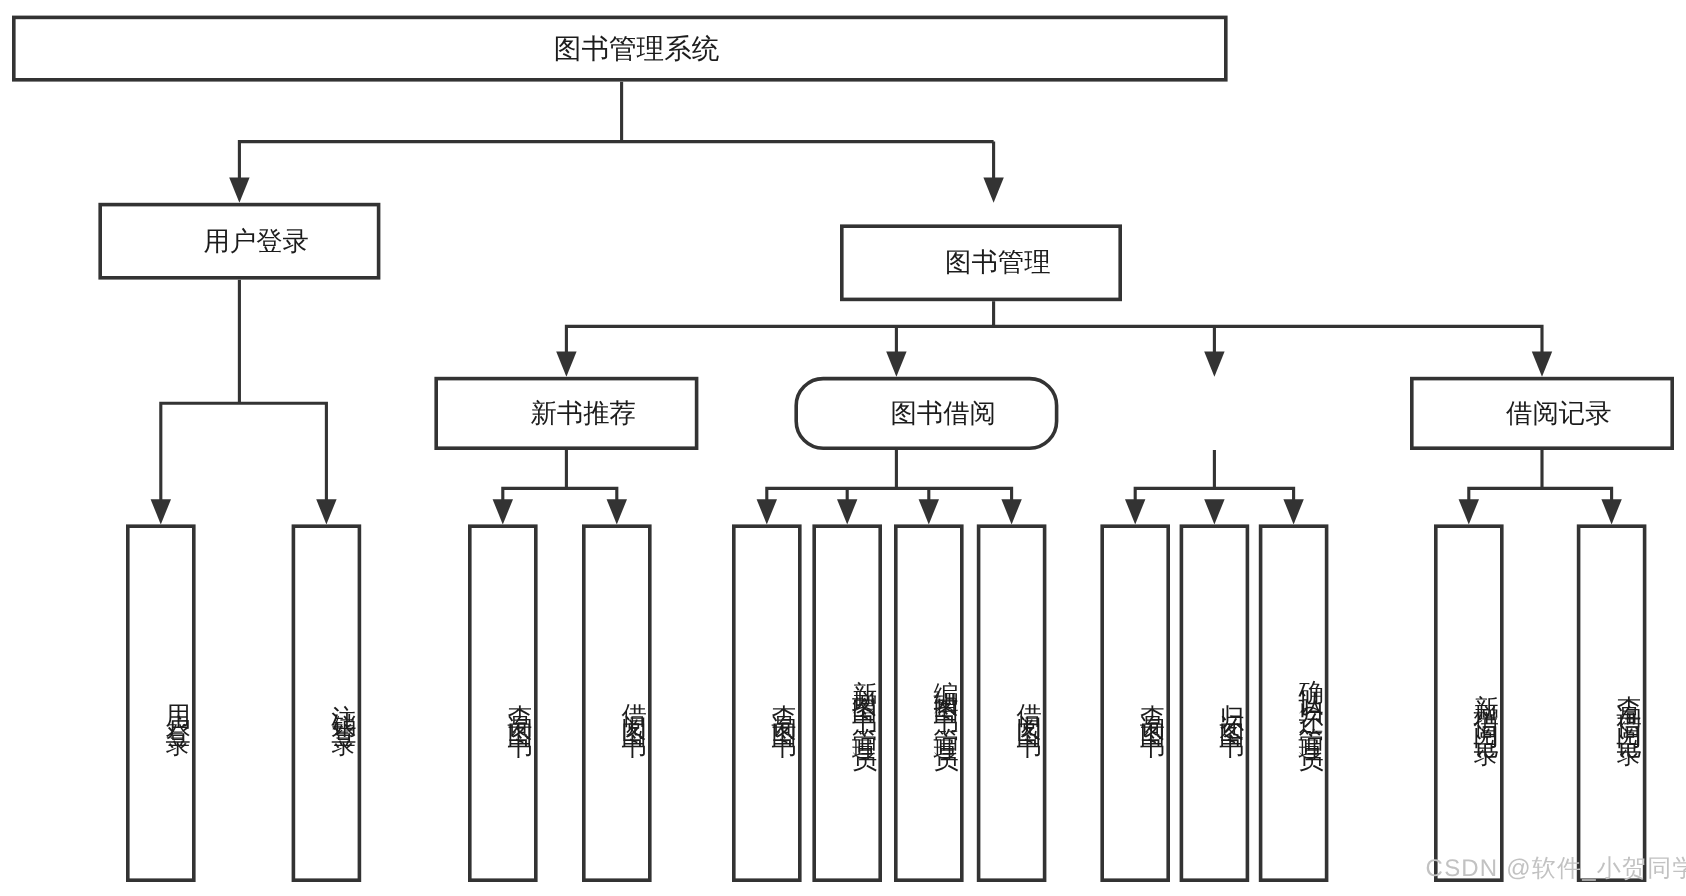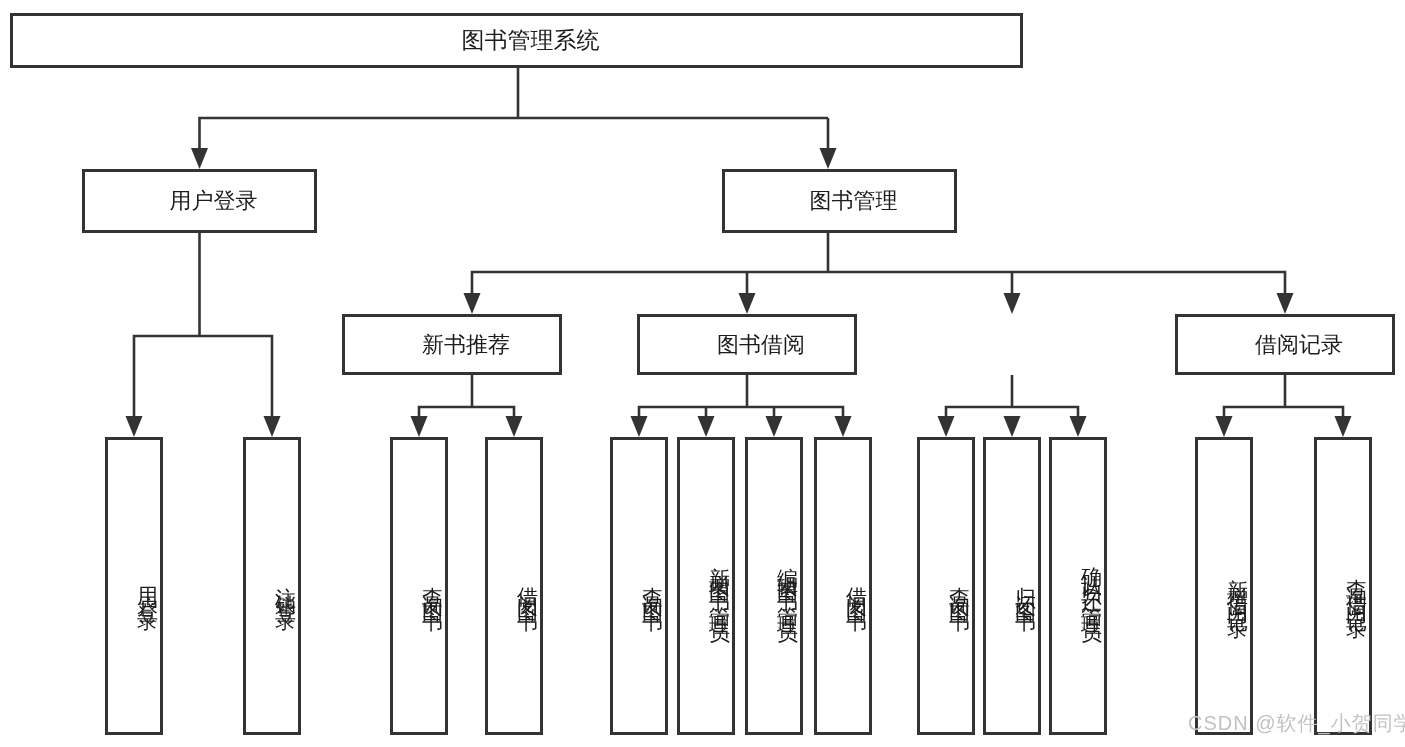--- a/index.html
+++ b/index.html
@@ -107,24 +107,24 @@
       <polygon points="1003.5,416 1020.5,416 1012,437"></polygon>
       <polygon points="1069.5,416 1086.5,416 1078,437"></polygon>
       <polygon points="1215.5,416 1232.5,416 1224,437"></polygon>
       <polygon points="1334.5,416 1351.5,416 1343,437"></polygon>
     </g>
   </svg>
 
   <div class="box root">图书管理系统</div>
 
   <div class="box l2" style="left:82px;">用户登录</div>
-  <div class="box l2" style="left:722px;">图书管理</div>
+  <div class="box l2" style="left:700px;margin-top:18px;">图书管理</div>
 
-  <div class="box l3" style="left:342px;">新书推荐</div>
-  <div class="box l3" style="left:637px;">图书借阅</div>
+  <div class="box l3" style="left:362px;">新书推荐</div>
+  <div class="box l3" style="left:662px;border-radius:24px;">图书借阅</div>
   <div class="box l3" style="left:1175px;">借阅记录</div>
 
   <div class="box leaf" style="left:105px;">用户登录</div>
   <div class="box leaf" style="left:243px;">注销登录</div>
 
   <div class="box leaf" style="left:390px;">查询图书</div>
   <div class="box leaf" style="left:485px;">借阅图书</div>
 
   <div class="box leaf" style="left:610px;">查询图书</div>
   <div class="box leaf" style="left:677px;">新增图书（管理员）</div>

